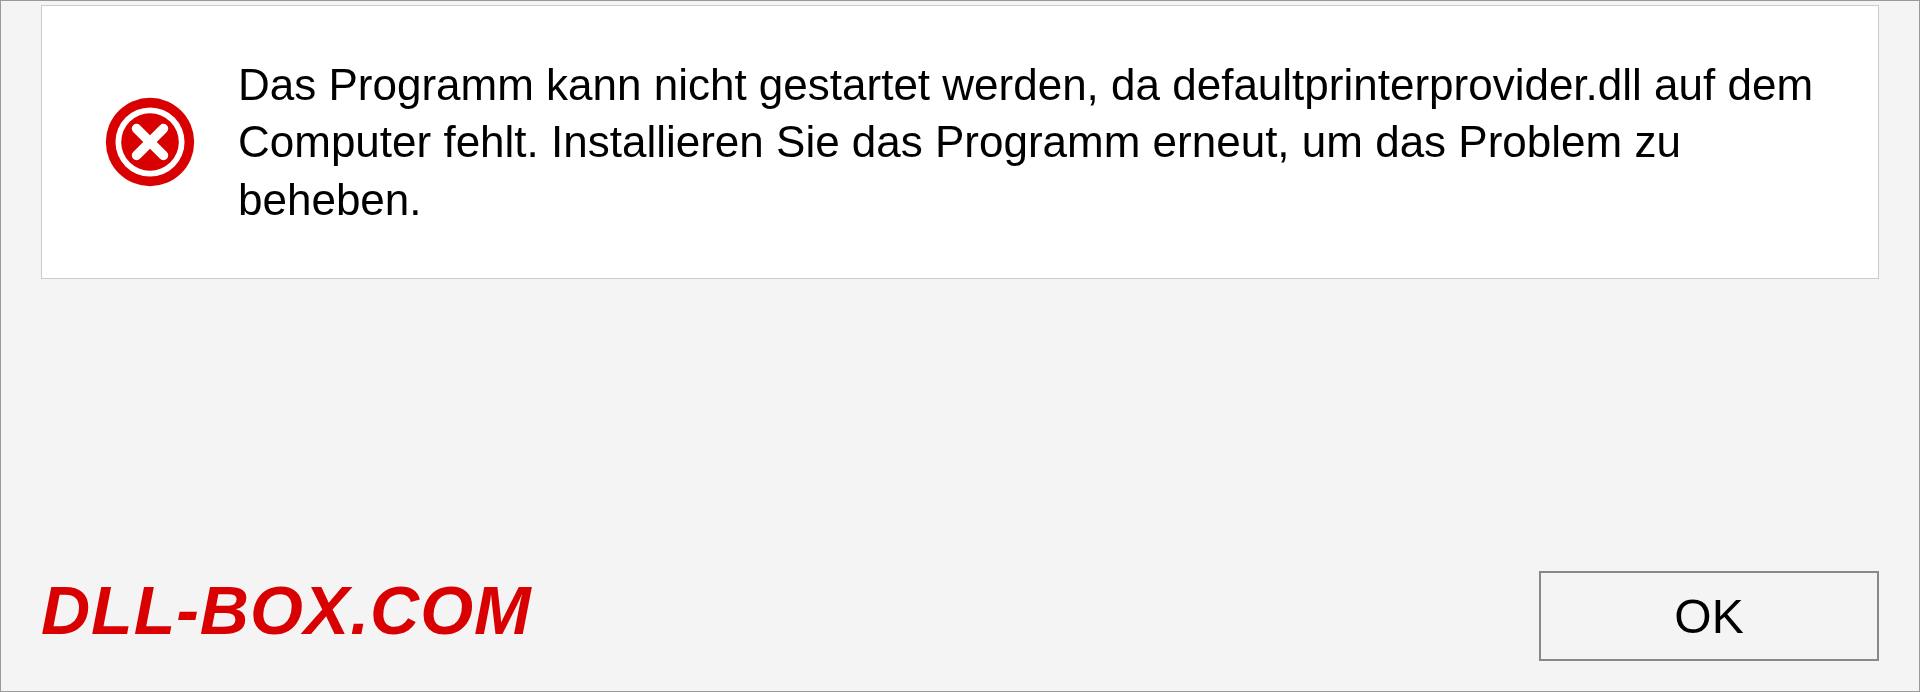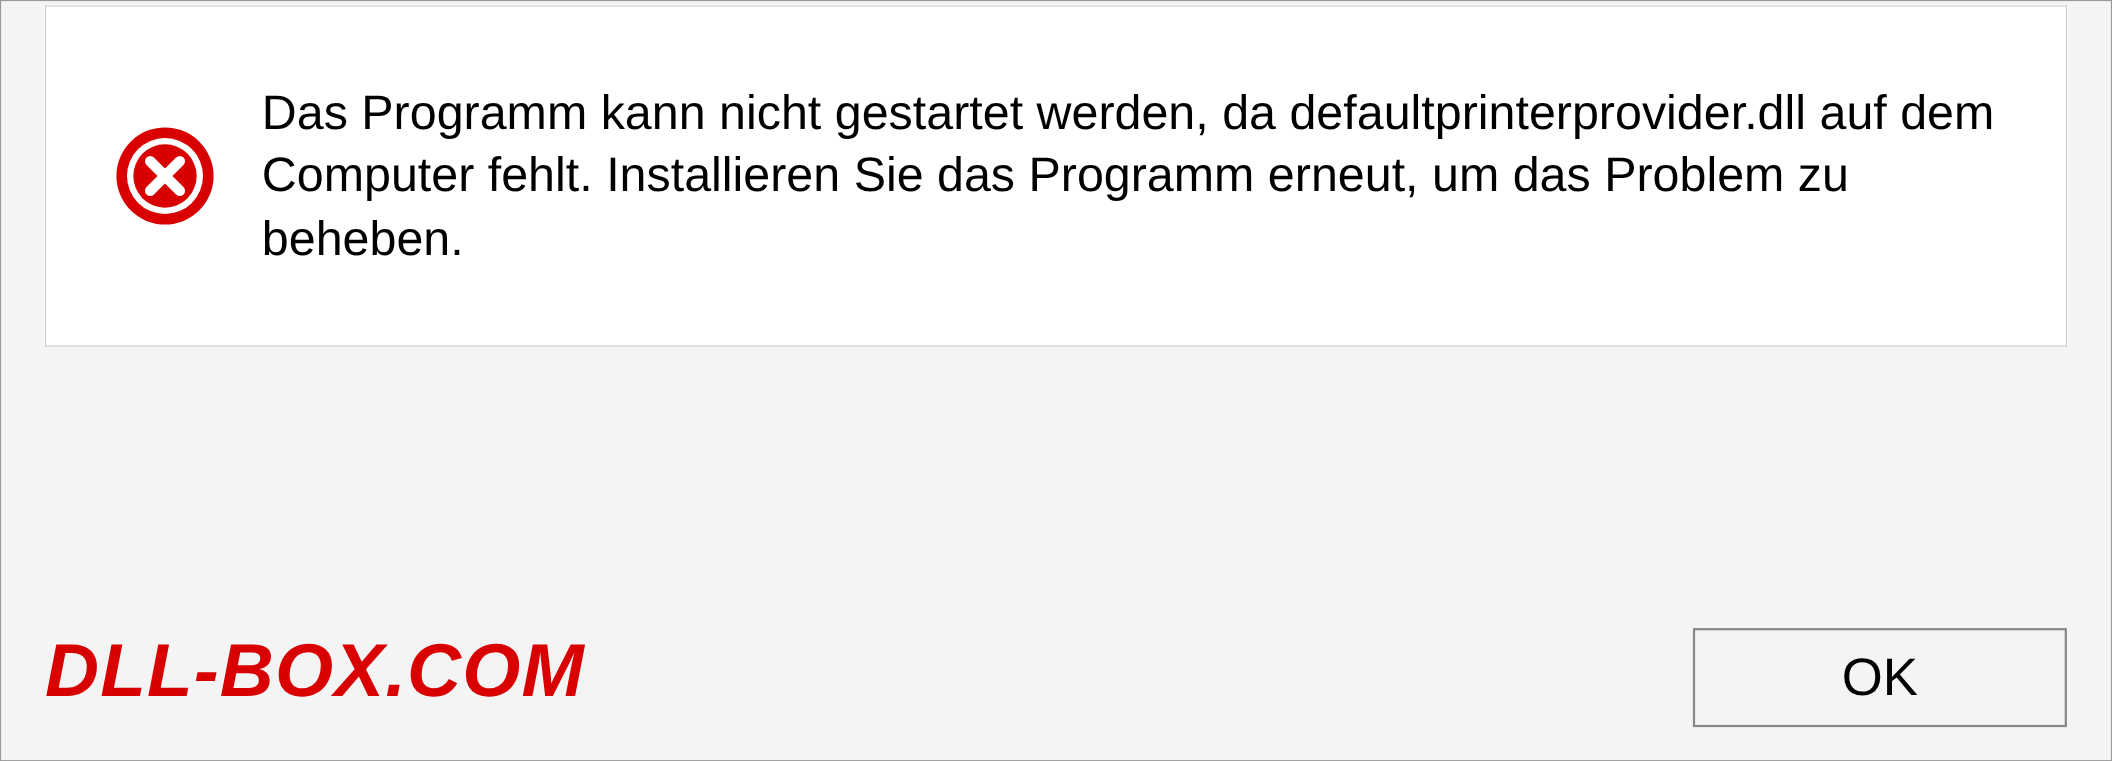--- a/index.html
+++ b/index.html
@@ -49,21 +49,21 @@
       cursor: pointer;
     }
     .close-button svg {
       width: 40px;
       height: 40px;
     }
     .content-panel {
       margin: 4px 40px 20px 40px;
       background: #fff;
       border: 1px solid #ccc;
-      height: 310px;
+      height: 274px;
       display: flex;
       align-items: center;
       padding: 40px 60px;
     }
     .error-icon {
       flex-shrink: 0;
       width: 96px;
       height: 96px;
       margin-right: 40px;
     }

